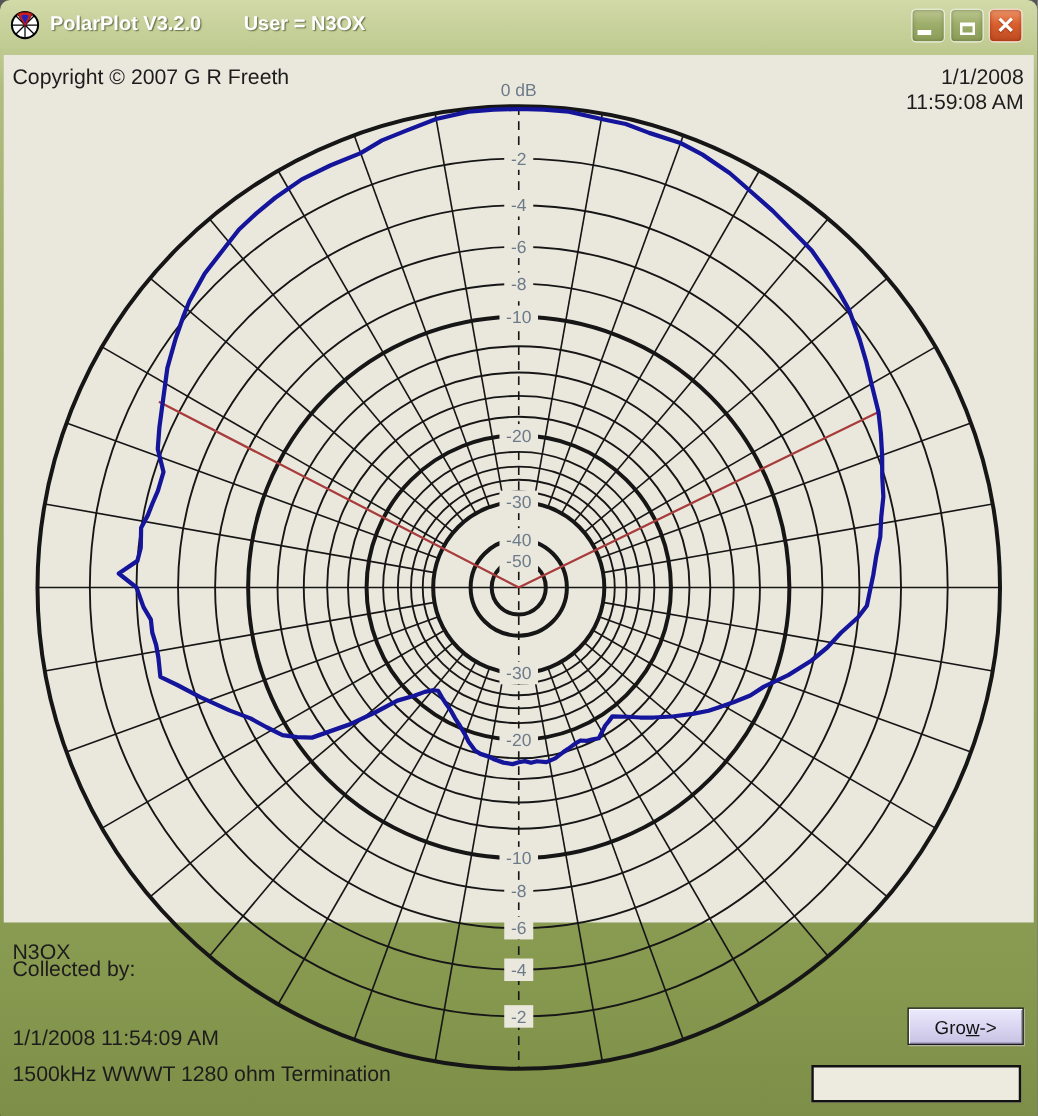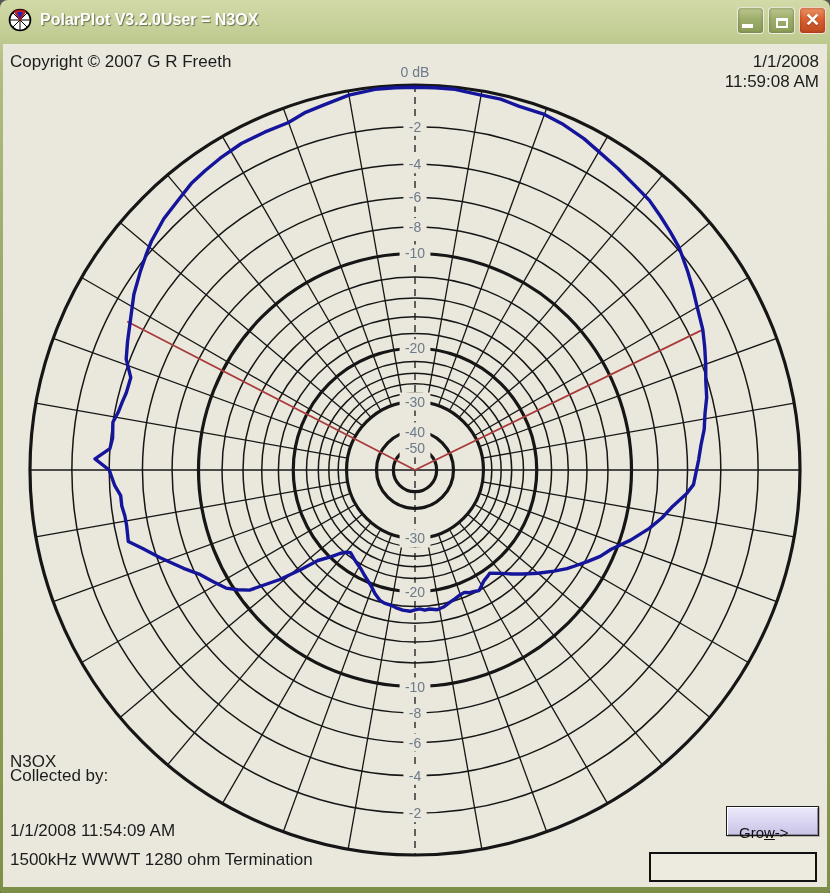--- a/index.html
+++ b/index.html
@@ -5,64 +5,64 @@
   html,body{margin:0;padding:0;background:#555;}
   *{box-sizing:border-box;}
   #win{
     position:relative;width:830px;height:893px;margin:0 auto;
     font-family:"Liberation Sans",sans-serif;
     background:linear-gradient(180deg,#d2daa8 0%,#b0bd7e 8%,#9cab68 30%,#94a55f 60%,#87984f 88%,#7d8e48 100%);
     border-radius:8px 8px 2px 2px;overflow:hidden;
   }
   #titlebar{
     position:absolute;left:0;top:0;width:830px;height:44px;
-    display:flex;align-items:center;padding:0 4px 4px 8px;
+    display:flex;align-items:center;padding:0 12px 4px 8px;
   }
   #app-icon{width:24px;height:24px;margin-right:8px;flex:0 0 auto;}
   .title-text{
     color:#fff;font-size:16px;font-weight:bold;
     text-shadow:1px 1px 1px rgba(40,50,20,.6);white-space:pre;
   }
-  .title-user{}
+  .title-user{margin-left:34px;}
   #tb-spacer{flex:1;}
   .tb-btn{
     width:27px;height:27px;border-radius:4px;margin-left:4px;
     border:1px solid rgba(255,255,255,.75);
     display:flex;align-items:flex-end;justify-content:center;
     cursor:default;position:relative;
     background:linear-gradient(180deg,#bcc790 0%,#9dad6a 45%,#8b9c58 100%);
     box-shadow:inset 0 0 3px rgba(60,70,30,.5);
   }
   .tb-btn.close{
     background:linear-gradient(180deg,#eb9468 0%,#d9602f 45%,#bd4a20 100%);
     box-shadow:inset 0 0 3px rgba(120,30,0,.6);
     align-items:center;
   }
   .glyph-min{display:block;width:11px;height:4px;background:#fff;margin:0 0 5px -6px;}
   .glyph-max{display:block;width:12px;height:10px;border:2px solid #fff;border-top:3px solid #fff;margin-bottom:5px;background:transparent;}
   .glyph-close{color:#fff;font-size:18px;font-weight:bold;line-height:1;text-shadow:0 1px 1px rgba(100,20,0,.5);}
   #content{
-    position:absolute;left:3px;top:44px;width:824px;height:843px;
+    position:absolute;left:3px;top:44px;width:824px;height:694px;
     background:#eae8dd;color:#1c1c1c;
   }
   #plot-svg{position:absolute;left:0;top:0;}
   .info{position:absolute;font-size:17px;line-height:20px;}
   #copyright{left:7px;top:8px;}
   #datetime{right:8px;top:8px;text-align:right;}
   #collected-label{left:7px;top:722px;}
   #collected-by{left:7px;top:708px;}
   #collect-time{left:7px;top:777px;}
   #description{left:7px;top:806px;}
   #grow-btn{
     position:absolute;left:723px;top:762px;width:93px;height:30px;
     background:linear-gradient(180deg,#eceafc 0%,#d9d4f0 55%,#c8c2e4 100%);
     border:1px solid #1c1c1c;
     box-shadow:inset 1px 1px 0 #fff, inset -1px -1px 0 #8e8aa8, 1px 1px 0 #b8b4a4;
-    font-size:15px;color:#111;text-align:left;line-height:28px;
-    cursor:pointer;padding:12px;font-family:"Liberation Sans",sans-serif;
+    font-size:15px;color:#111;text-align:center;line-height:28px;
+    cursor:pointer;padding:2px;font-family:"Liberation Sans",sans-serif;
   }
   #grow-btn .accel{text-decoration:underline;}
   #result-box{
     position:absolute;left:646px;top:808px;width:168px;height:30px;
     background:#edebe0;border:2px solid #111;
   }
 </style>
 </head>
 <body>
 

